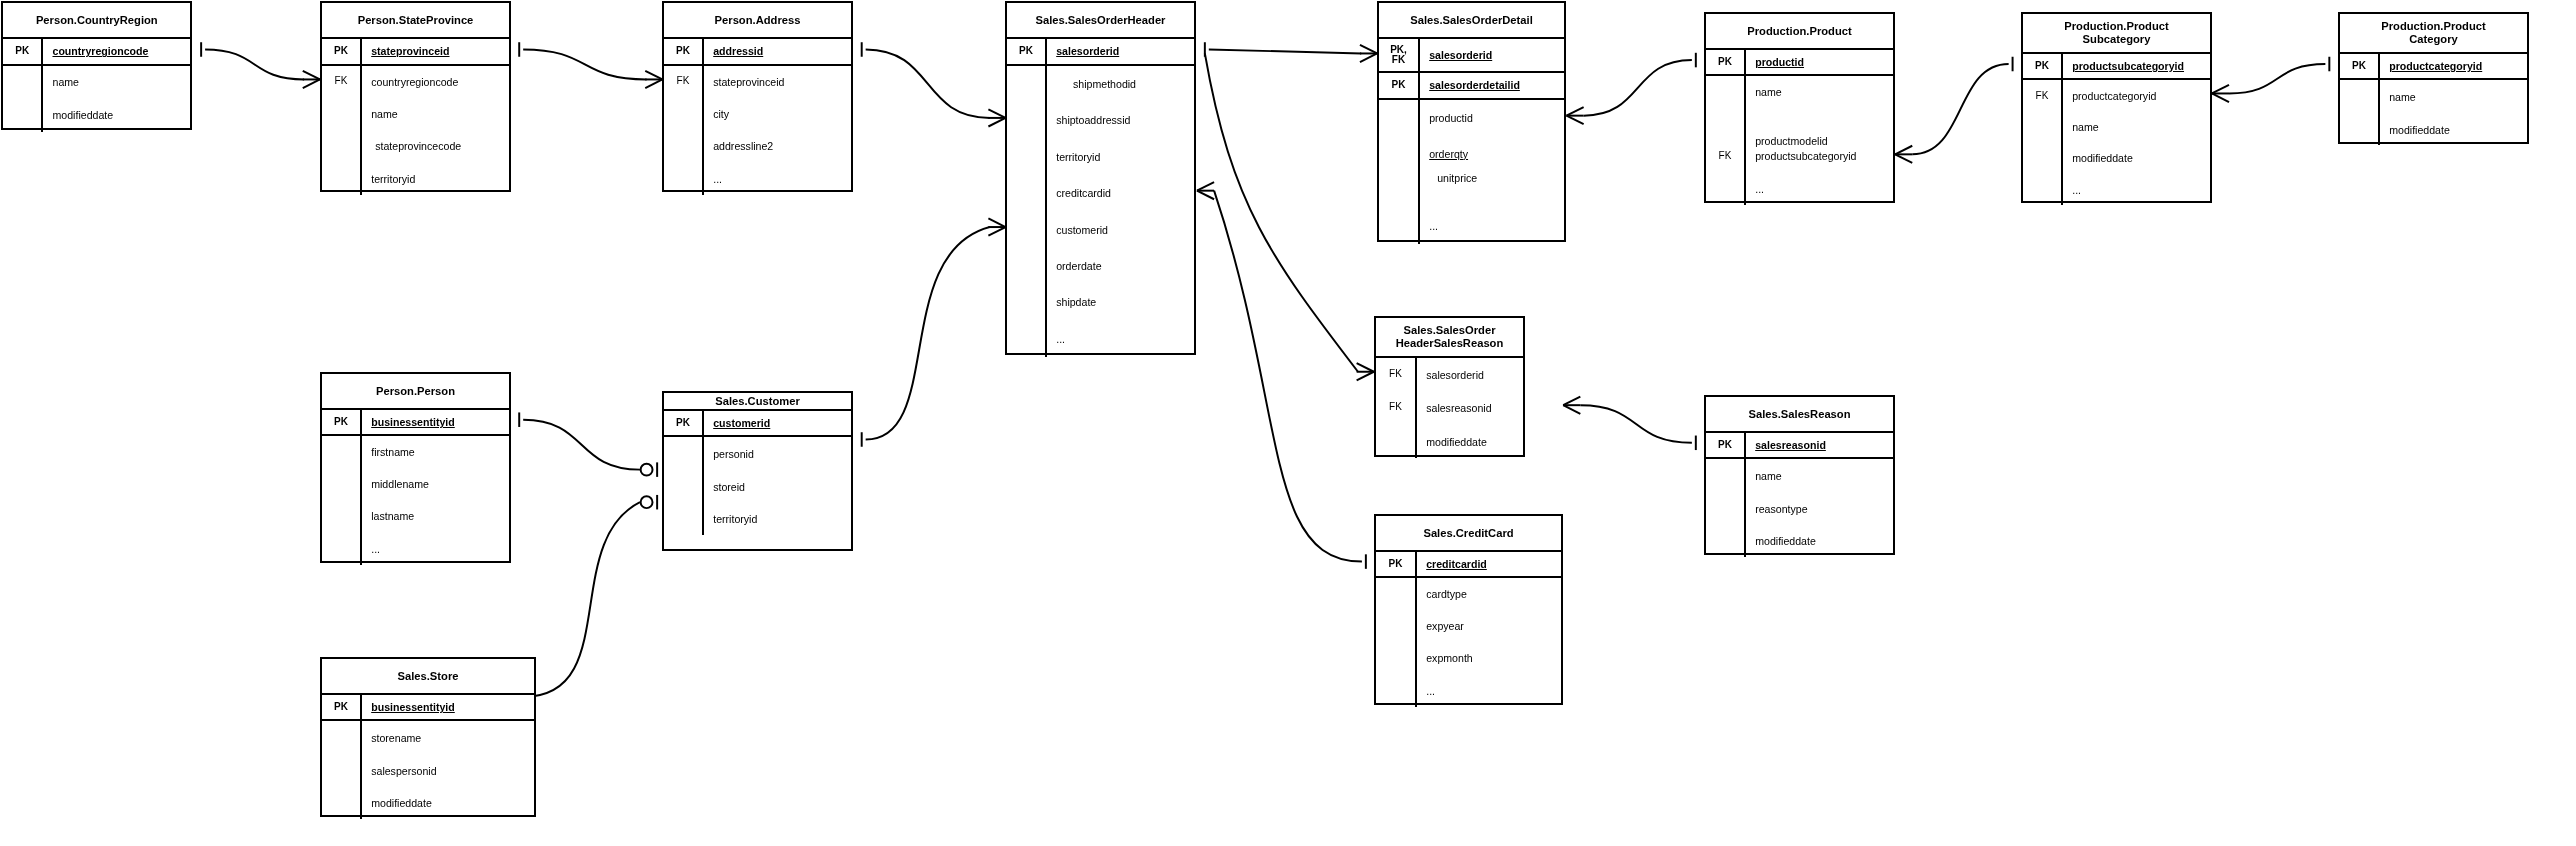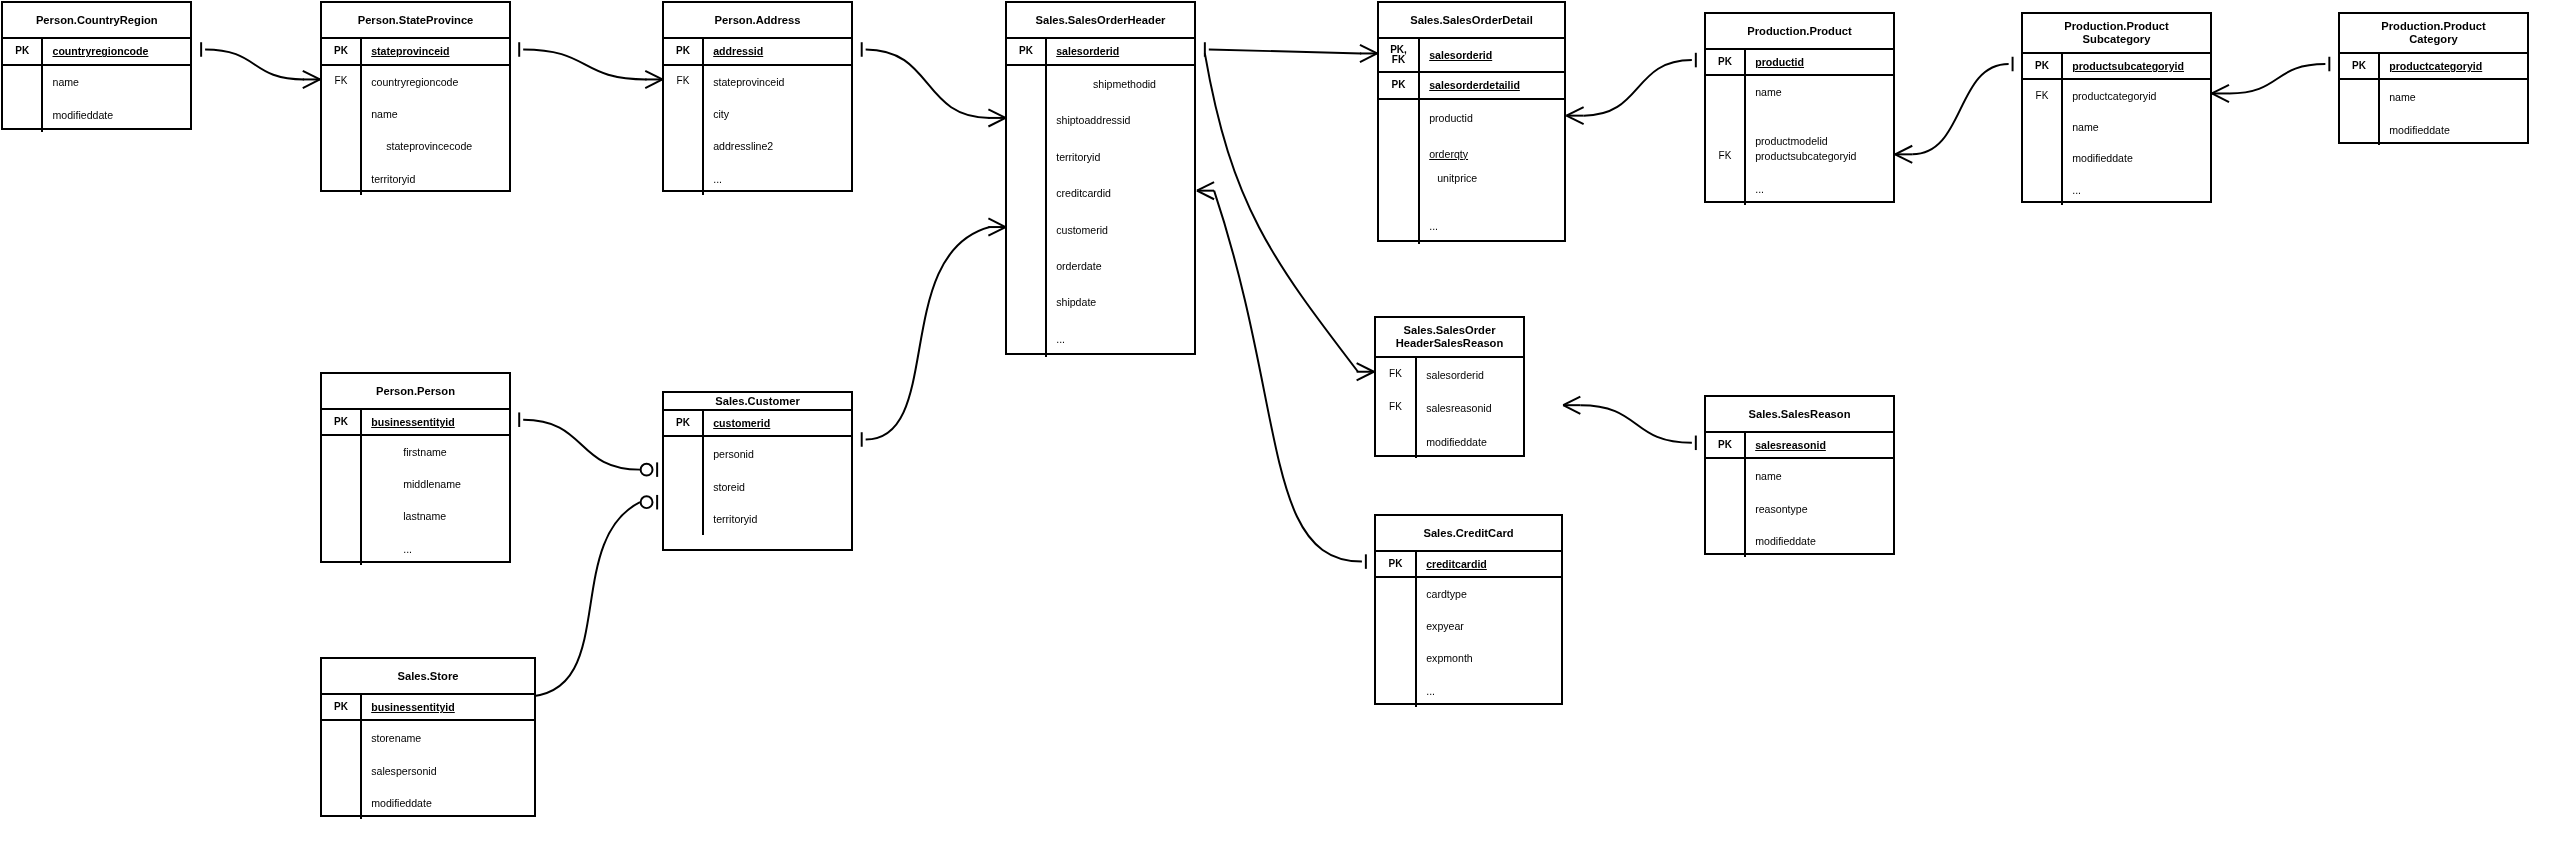--- a/index.html
+++ b/index.html
@@ -153,21 +153,21 @@
                 <span>FK</span>
               </div>
             </div>
             <div style="flex: 1 1 auto; position: relative;">
               <div style="position: absolute; left: 0px; right: 0px; top: 0px; height: 32px; display: flex; align-items: center; padding-left: 9.2px; box-sizing: border-box;">
                 <span class="fname" style="font-size: 10.6px;">countryregioncode</span>
               </div>
               <div style="position: absolute; left: 0px; right: 0px; top: 32px; height: 32px; display: flex; align-items: center; padding-left: 9.2px; box-sizing: border-box;">
                 <span class="fname" style="font-size: 10.6px;">name</span>
               </div>
-              <div style="position: absolute; left: 15px; right: 0px; top: 64px; height: 32px; display: flex; align-items: center; padding-left: 9.2px; box-sizing: border-box;">
+              <div style="position: absolute; left: 4px; right: 0px; top: 64px; height: 32px; display: flex; align-items: center; padding-left: 9.2px; box-sizing: border-box;">
                 <span class="fname" style="font-size: 10.6px;">stateprovincecode</span>
               </div>
               <div style="position: absolute; left: 0px; right: 0px; top: 97px; height: 32px; display: flex; align-items: center; padding-left: 9.2px; box-sizing: border-box;">
                 <span class="fname" style="font-size: 10.6px;">territoryid</span>
               </div>
             </div>
           </div>
         </div>
       </div>
       <div class="entity" style="left: 662px; top: 1.3px; width: 191px; height: 191px;">
@@ -223,21 +223,21 @@
             </div>
             <div class="fieldcell">
               <span class="pkname" style="font-size: 10.6px;">salesorderid</span>
             </div>
           </div>
         </div>
         <div class="section" style="height: 293px;">
           <div class="row" style="height: 291px;">
             <div class="keycell" style="flex-basis: 40px; display: block; position: relative; font-weight: normal;"></div>
             <div style="flex: 1 1 auto; position: relative;">
-              <div style="position: absolute; left: 0px; right: 0px; top: 0px; height: 36px; display: flex; align-items: center; padding-left: 26px; box-sizing: border-box; margin-left: 20px;">
+              <div style="position: absolute; left: 0px; right: 0px; top: 0px; height: 36px; display: flex; align-items: center; padding-left: 26px; box-sizing: border-box;">
                 <span class="fname" style="font-size: 10.6px;">shipmethodid</span>
               </div>
               <div style="position: absolute; left: 0px; right: 0px; top: 36px; height: 36px; display: flex; align-items: center; padding-left: 9.2px; box-sizing: border-box;">
                 <span class="fname" style="font-size: 10.6px;">shiptoaddressid</span>
               </div>
               <div style="position: absolute; left: 0px; right: 0px; top: 73px; height: 36px; display: flex; align-items: center; padding-left: 9.2px; box-sizing: border-box;">
                 <span class="fname" style="font-size: 10.6px;">territoryid</span>
               </div>
               <div style="position: absolute; left: 0px; right: 0px; top: 109px; height: 36px; display: flex; align-items: center; padding-left: 9.2px; box-sizing: border-box;">
                 <span class="fname" style="font-size: 10.6px;">creditcardid</span>
@@ -429,21 +429,21 @@
           <div class="row" style="height: 24.4px;">
             <div class="keycell" style="flex-basis: 40px; font-size: 10px;">
               <span>PK</span>
             </div>
             <div class="fieldcell">
               <span class="pkname" style="font-size: 10.6px;">businessentityid</span>
             </div>
           </div>
         </div>
         <div class="section" style="height: 131px;">
-          <div class="row" style="height: 129px; gap: 32px;">
+          <div class="row" style="height: 129px;">
             <div class="keycell" style="flex-basis: 40px; display: block; position: relative; font-weight: normal;"></div>
             <div style="flex: 1 1 auto; position: relative;">
               <div style="position: absolute; left: 0px; right: 0px; top: 0px; height: 32px; display: flex; align-items: center; padding-left: 9.2px; box-sizing: border-box;">
                 <span class="fname" style="font-size: 10.6px;">firstname</span>
               </div>
               <div style="position: absolute; left: 0px; right: 0px; top: 32px; height: 32px; display: flex; align-items: center; padding-left: 9.2px; box-sizing: border-box;">
                 <span class="fname" style="font-size: 10.6px;">middlename</span>
               </div>
               <div style="position: absolute; left: 0px; right: 0px; top: 64px; height: 32px; display: flex; align-items: center; padding-left: 9.2px; box-sizing: border-box;">
                 <span class="fname" style="font-size: 10.6px;">lastname</span>

